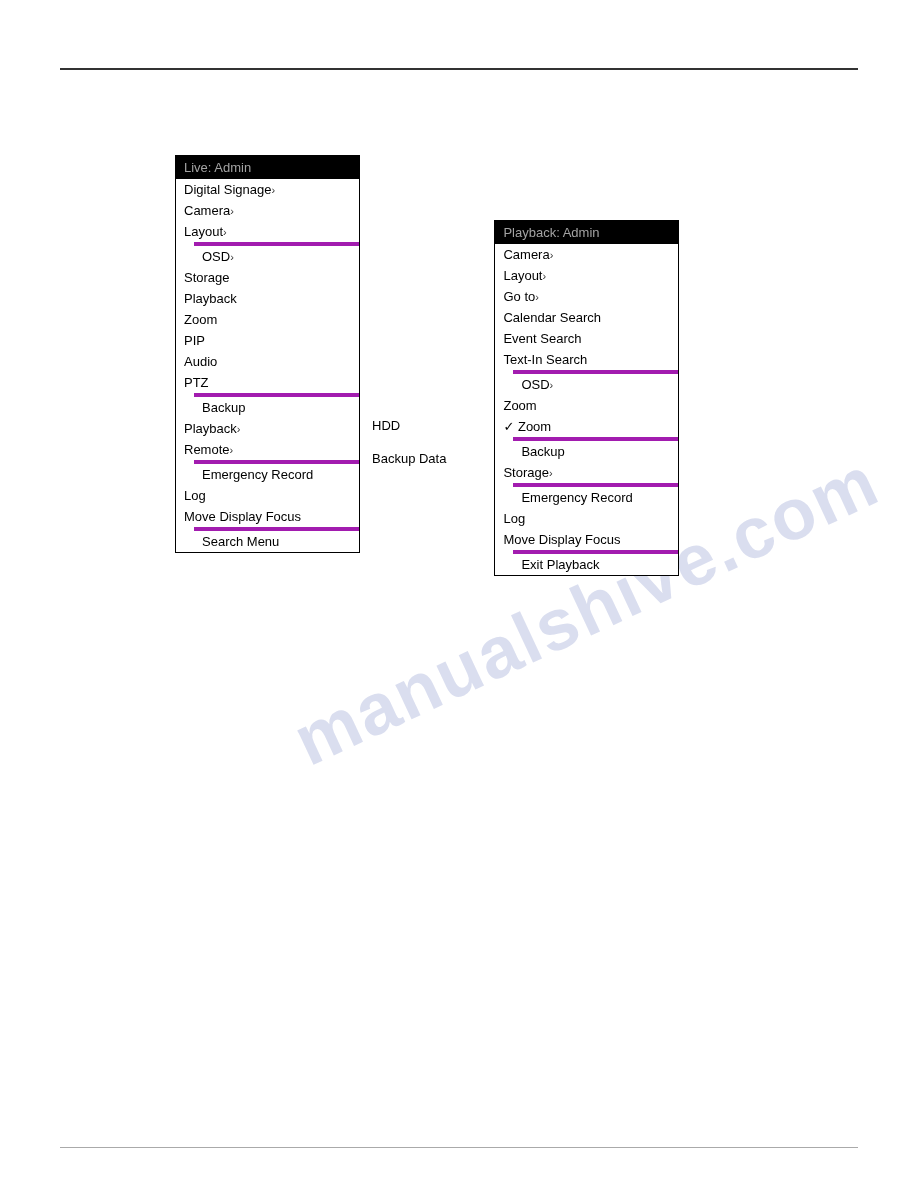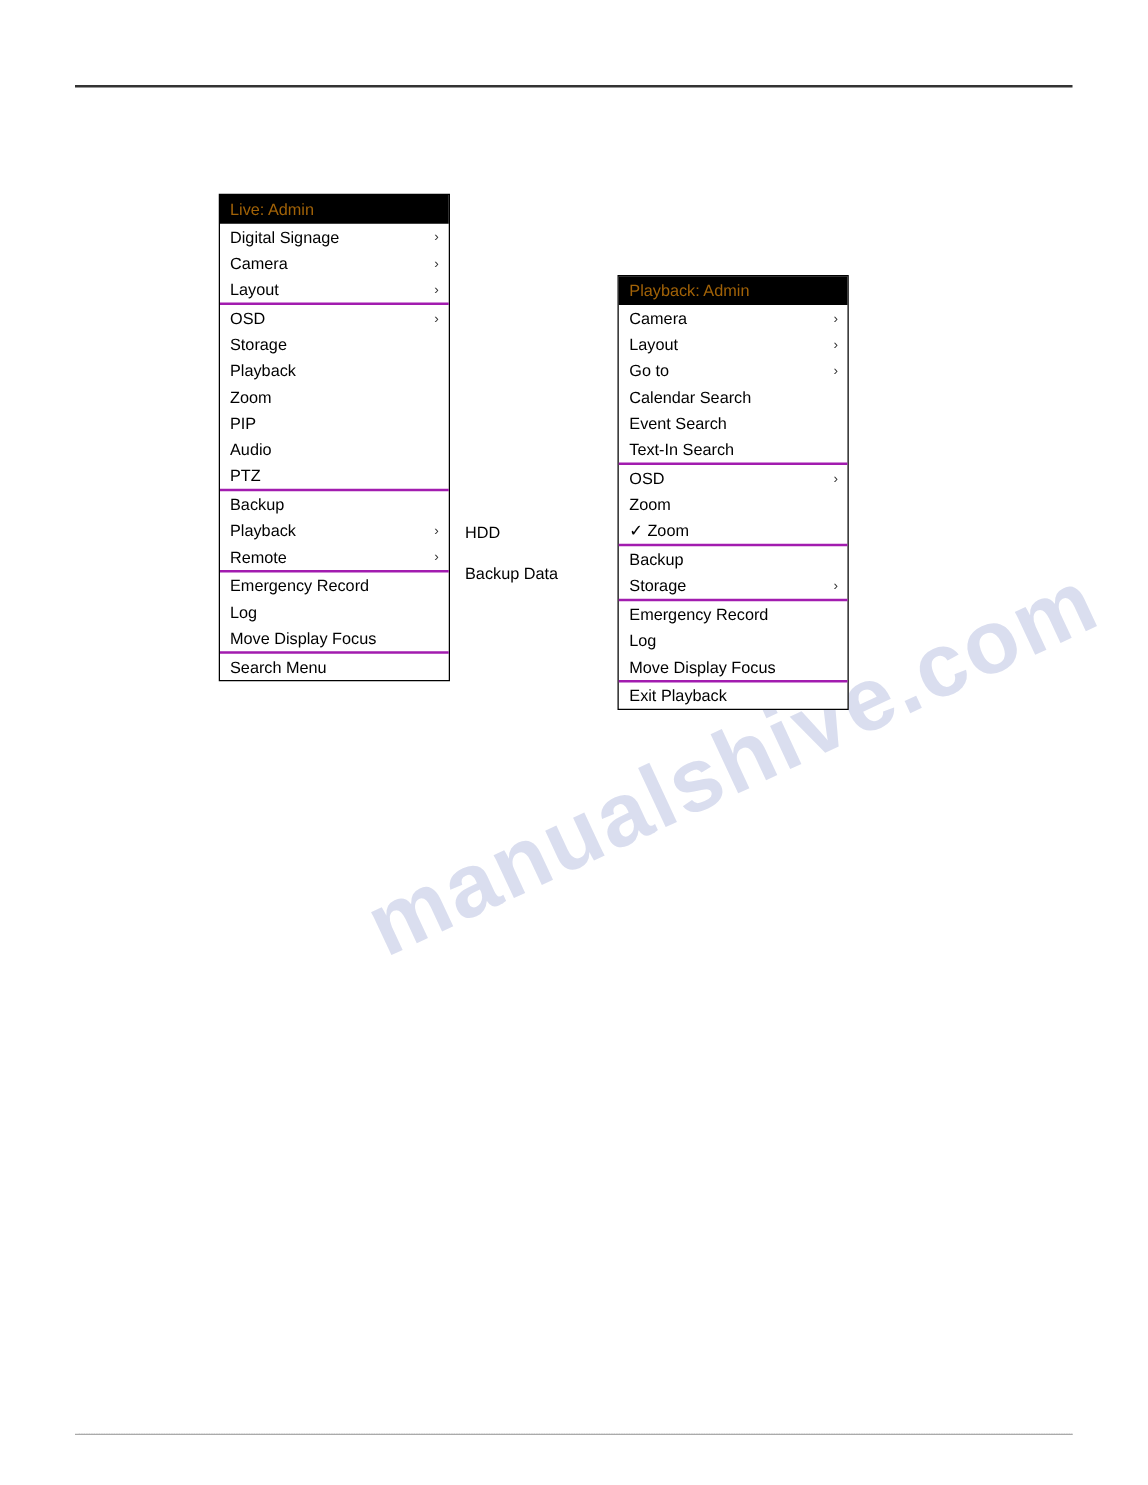--- a/index.html
+++ b/index.html
@@ -61,39 +61,40 @@
     }
 
     .menu-box {
       border: 1px solid #000;
       min-width: 185px;
       background: #fff;
     }
 
     .menu-header {
       background: #000;
-      color: #a16207;
+      color: #a3a3a3;
       padding: 4px 8px;
       font-size: 13px;
       font-weight: normal;
     }
 
     .menu-item {
       padding: 3px 8px;
       font-size: 13px;
       border-bottom: none;
       display: flex;
-      justify-content: space-between;
+      justify-content: flex-start;
       align-items: center;
       cursor: pointer;
       white-space: nowrap;
     }
 
     .menu-divider {
-      border-top: 2px solid #a21caf;
+      border-top: 4px solid #a21caf;
+      margin-left: 18px;
     }
 
     .arrow {
       font-size: 11px;
       color: #333;
     }
 
     .submenu-connector {
       display: flex;
       flex-direction: column;

